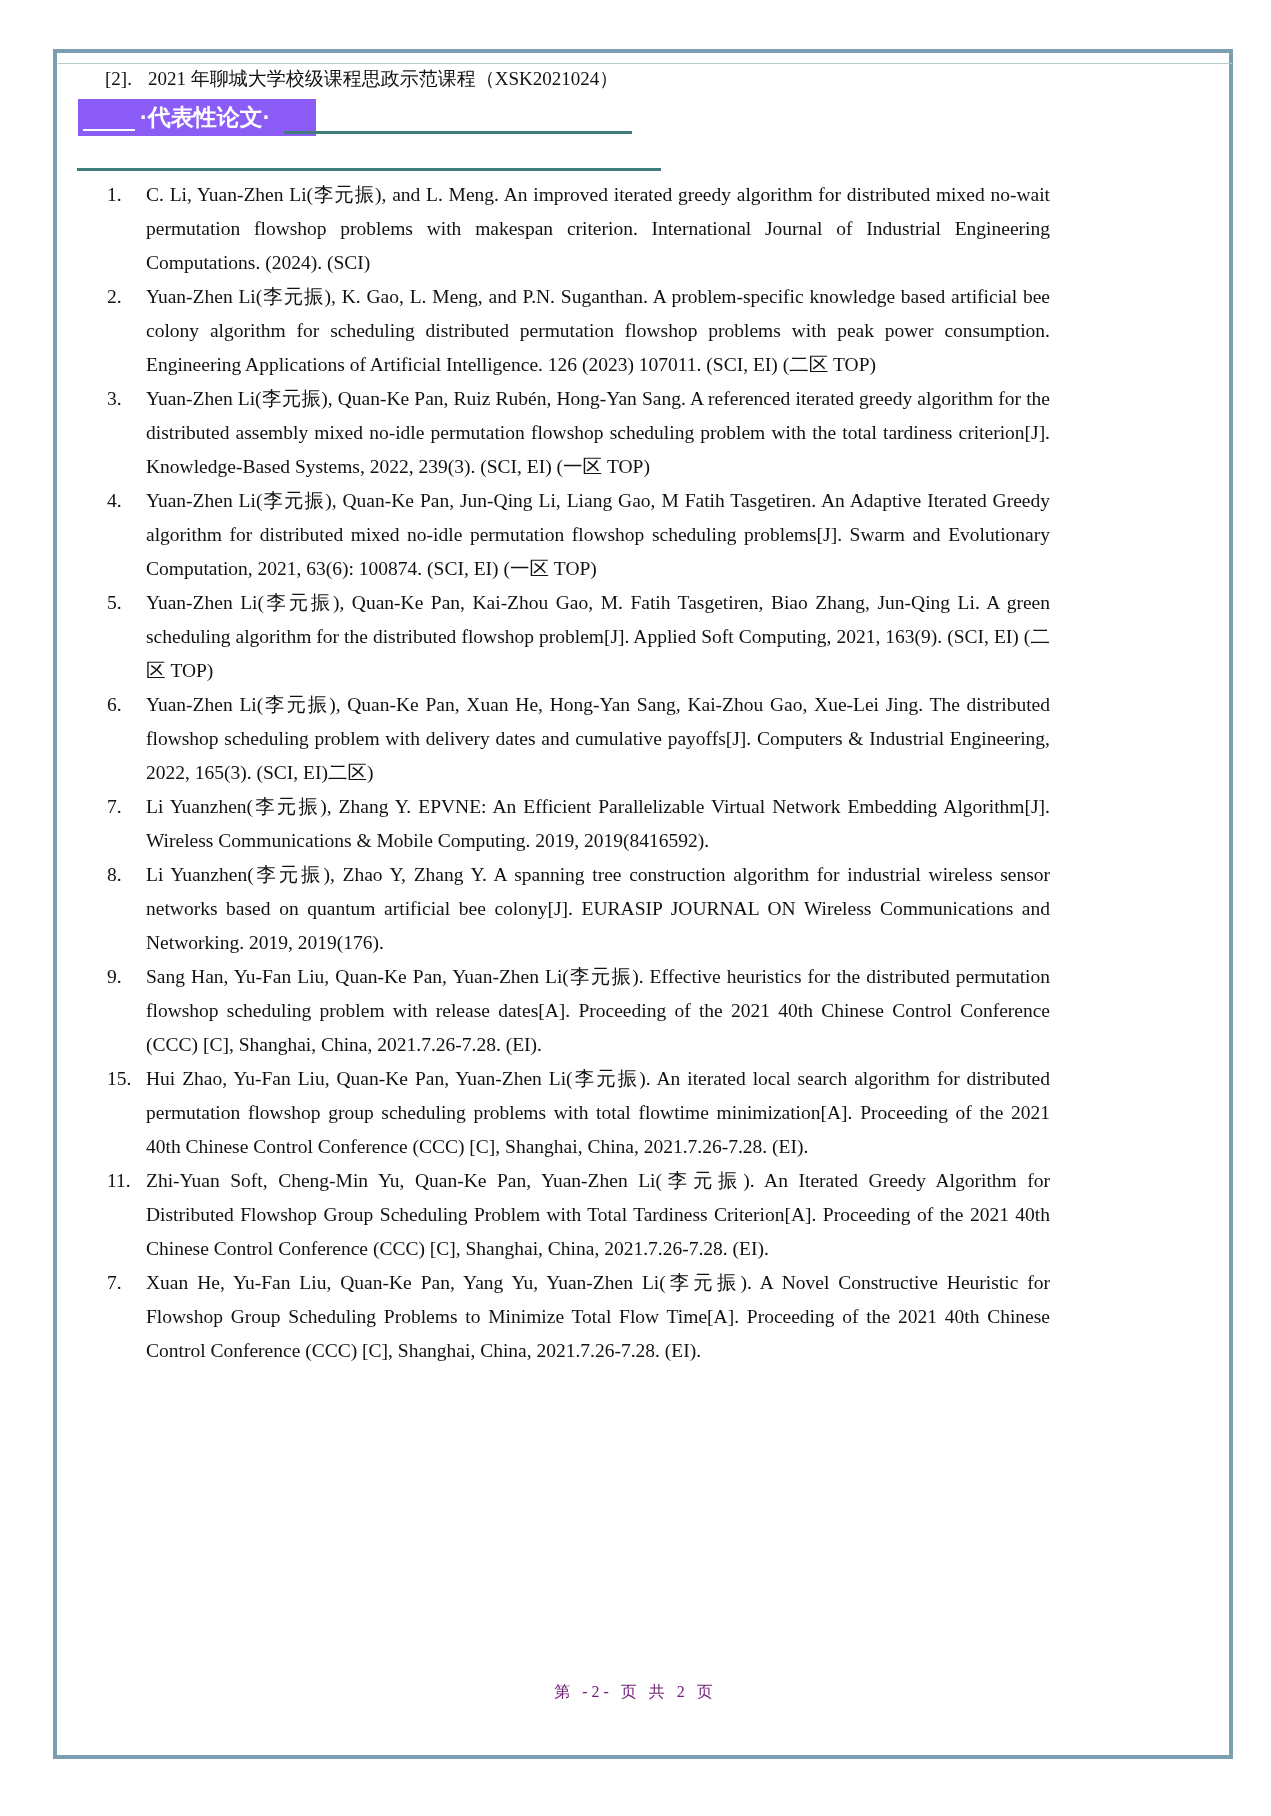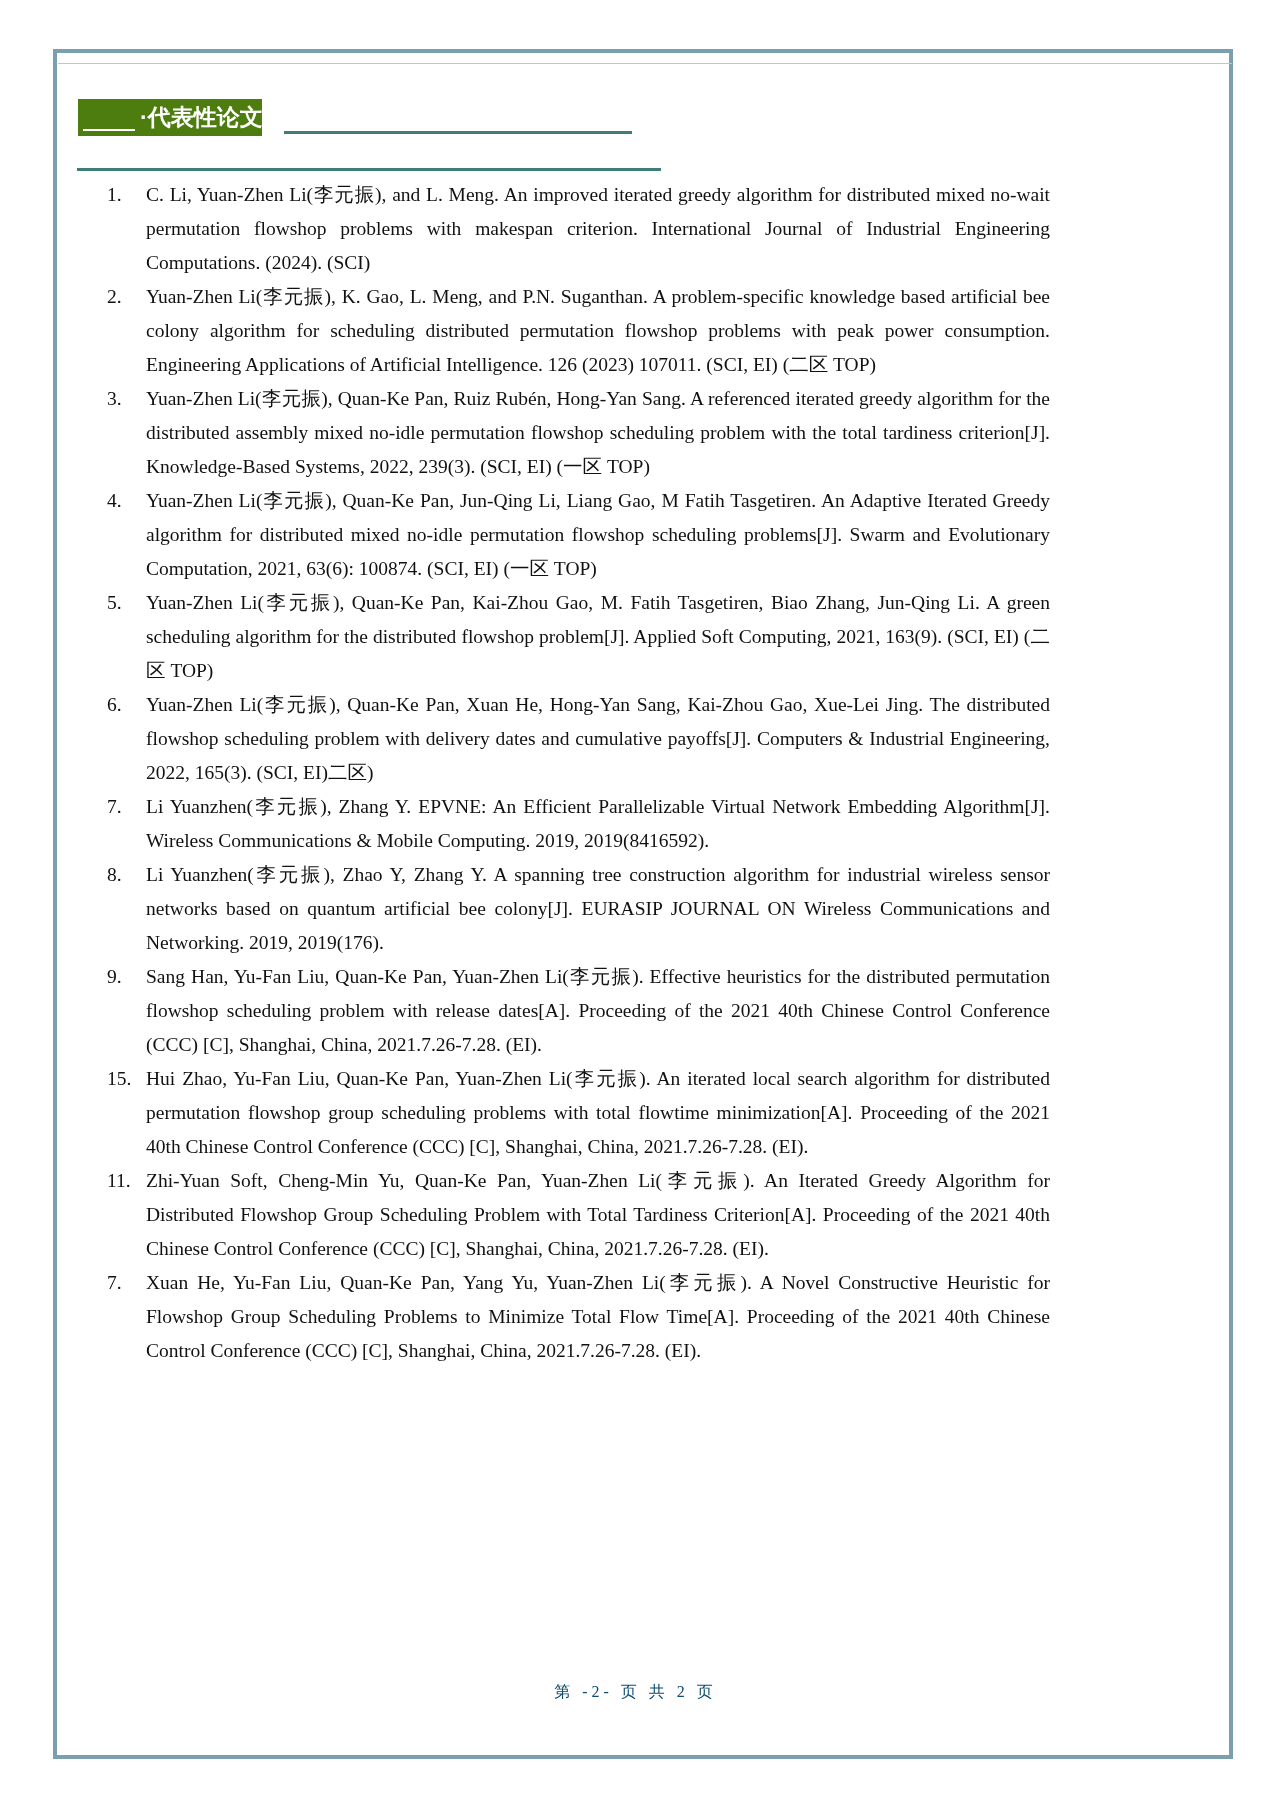--- a/index.html
+++ b/index.html
@@ -42,23 +42,23 @@
     width: 1000px;
     font-size: 19px;
     line-height: 26px;
     white-space: nowrap;
   }
   .ref-line .ref-num { display: inline-block; width: 43px; }
   .banner {
     position: absolute;
     left: 78px;
     top: 99px;
-    width: 184px;
+    width: 238px;
     height: 37px;
-    background: #4d7c0f;
+    background: #8b5cf6;
     box-sizing: border-box;
   }
   .banner-text {
     position: absolute;
     left: 62px;
     top: 0;
     height: 37px;
     line-height: 36px;
     font-family: "Liberation Sans", "DejaVu Sans", sans-serif;
     font-weight: bold;
@@ -104,31 +104,34 @@
   }
   .pub-list .b { font-weight: normal; }
   .footer {
     position: absolute;
     left: 0;
     top: 1682px;
     width: 1271px;
     text-align: center;
     font-size: 16px;
     letter-spacing: 4px;
-    color: #0c4a6e;
+    color: #701a75;
   }
 </style>
 </head>
 <body>
 
 <div class="page">
 
   <div class="page-border"></div>
   <div class="top-inner-rule"></div>
 
+  <div class="ref-line">
+    <span class="ref-num">[2].</span><span class="ref-text">2021 年聊城大学校级课程思政示范课程（XSK2021024）</span>
+  </div>
 
   <div class="banner">
     <span class="banner-underscore"></span>
     <span class="banner-text">·代表性论文·</span>
   </div>
   <div class="rule rule-1"></div>
   <div class="rule rule-2"></div>
 
   <ol class="pub-list" id="pub-list">
       <li><span class="num">1.</span><span><span>C. Li, </span><span class="b">Yuan-Zhen Li(李元振)</span><span>, and L. Meng. An improved iterated greedy algorithm for distributed mixed no-wait permutation flowshop problems with makespan criterion. International Journal of Industrial Engineering Computations. (2024). (SCI)</span></span></li>

